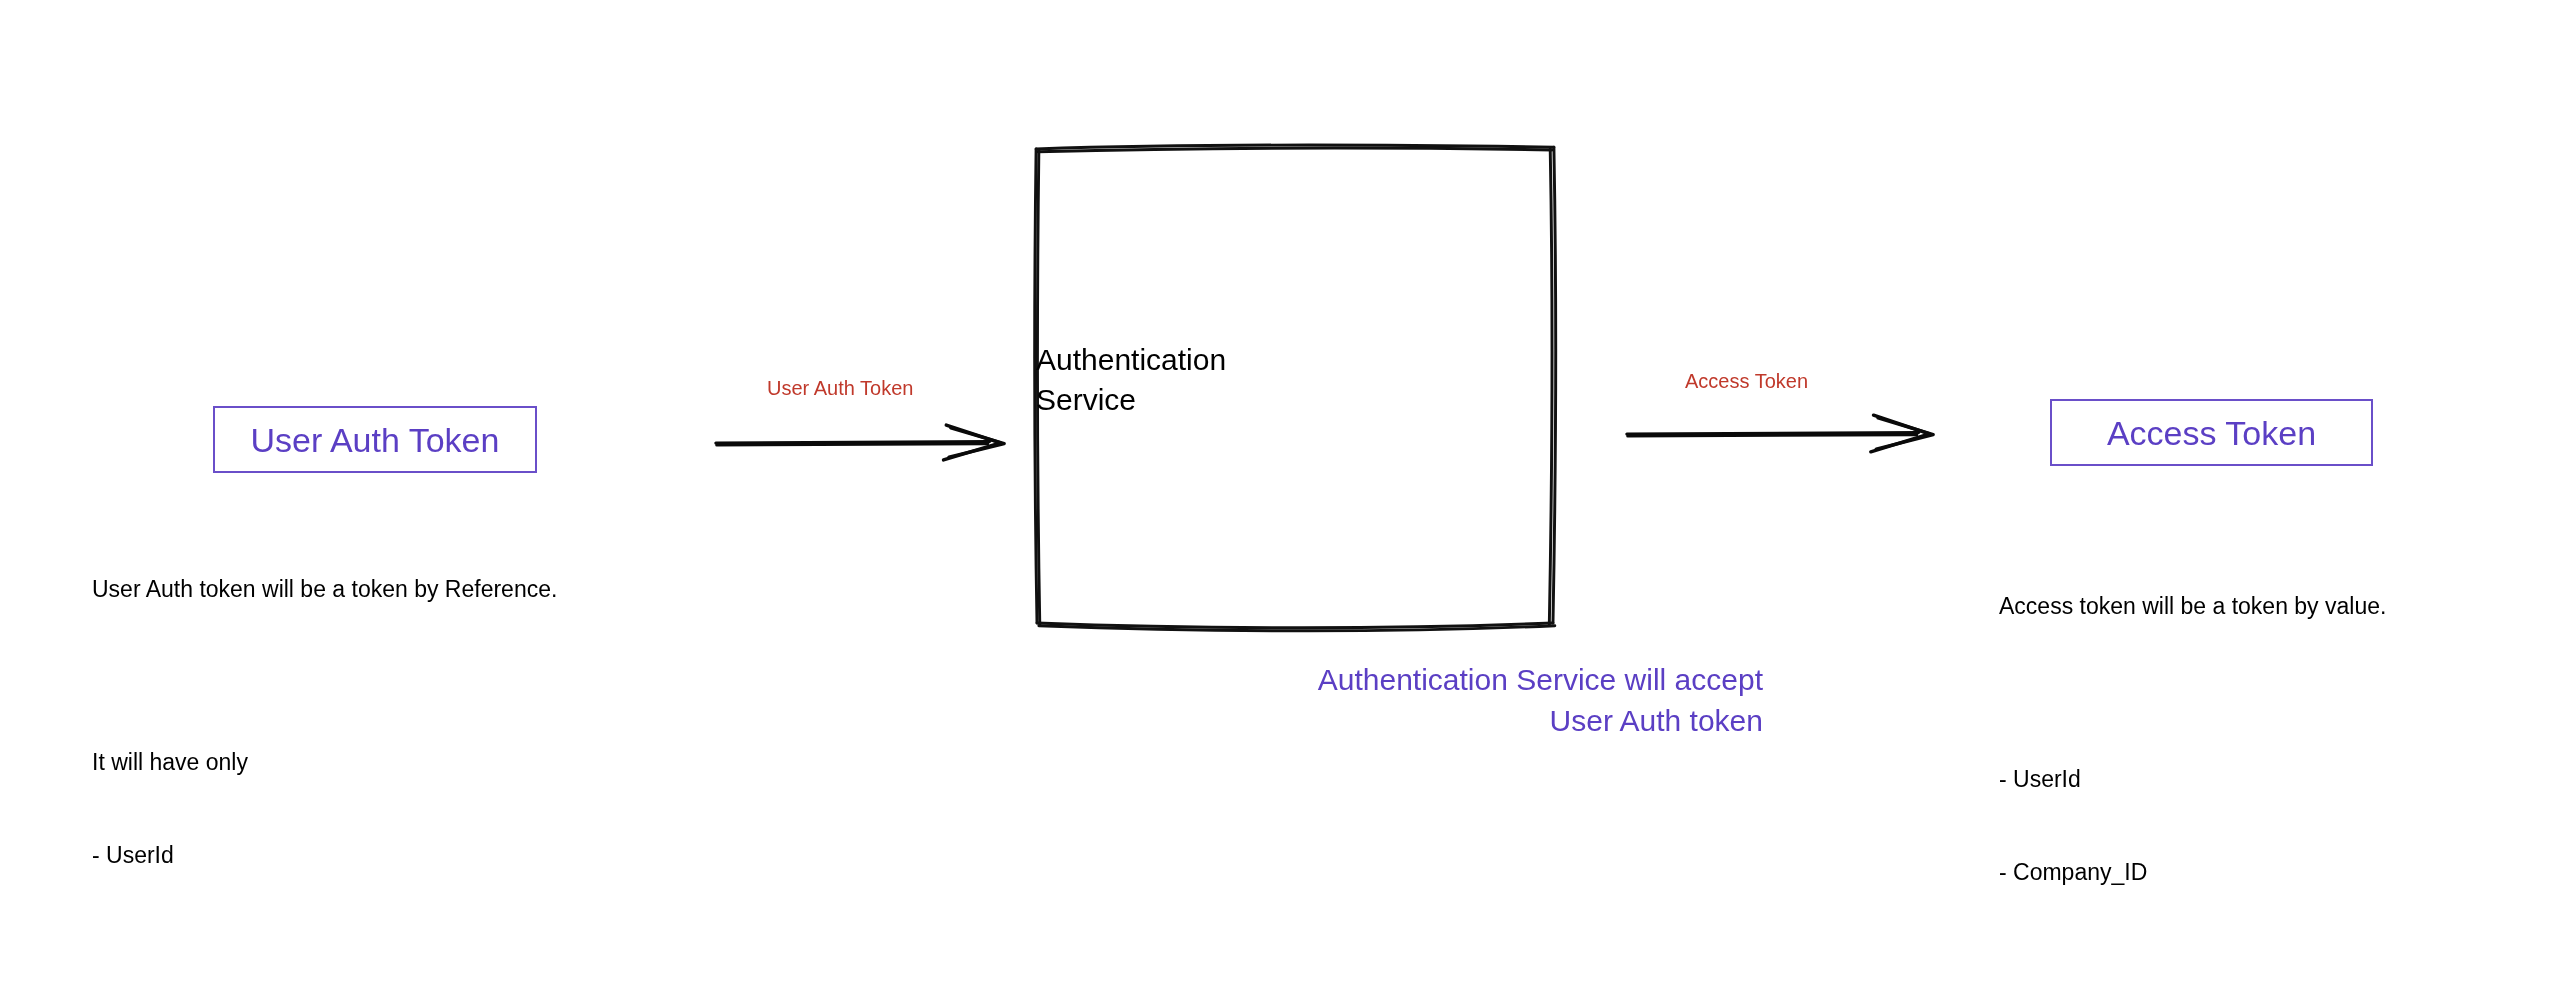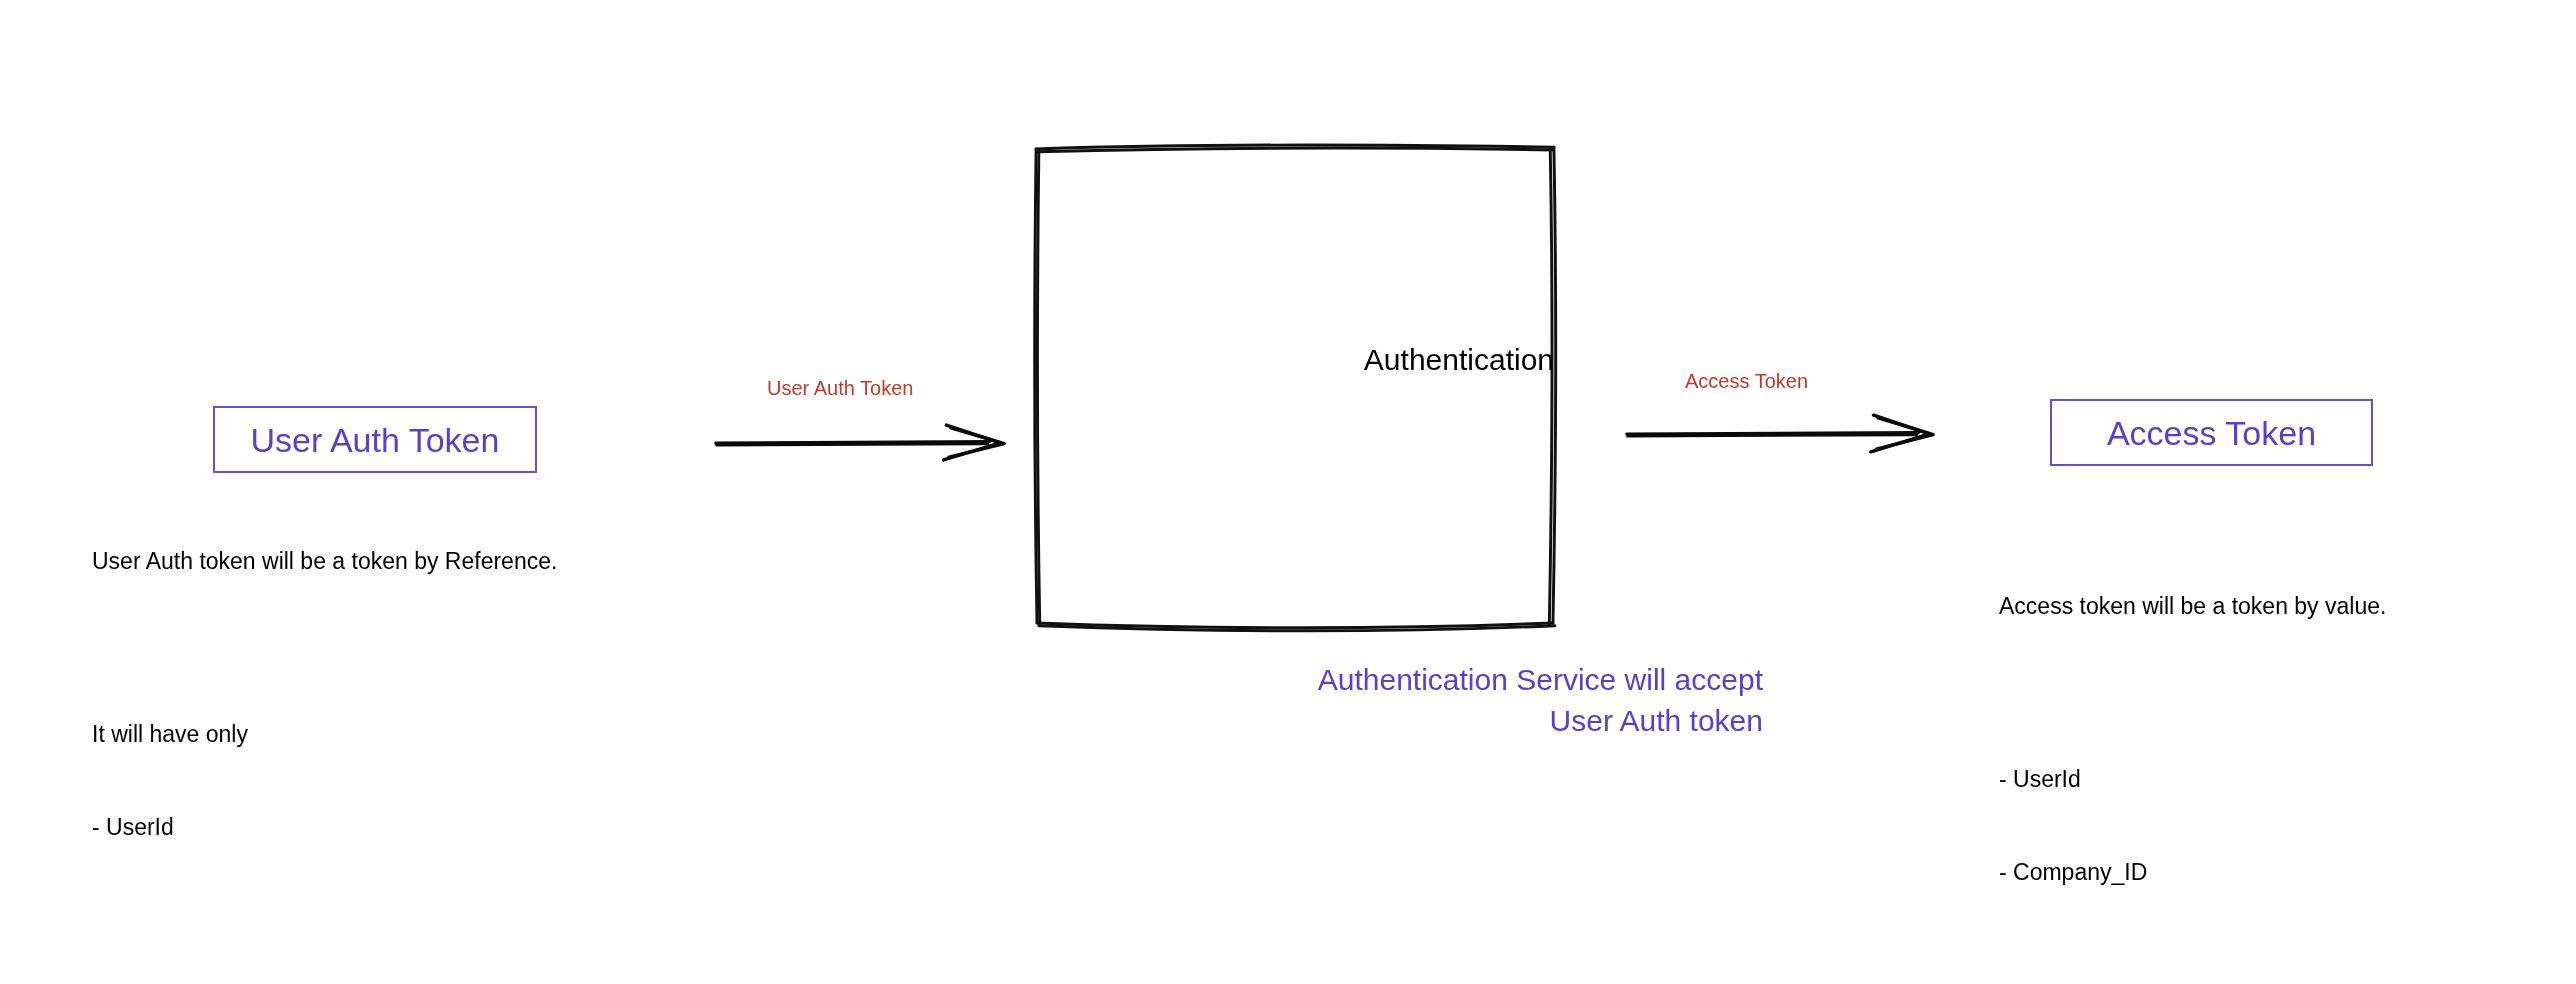--- a/index.html
+++ b/index.html
@@ -51,21 +51,21 @@
     stroke: #111111;
     stroke-width: 3.2;
     stroke-linecap: round;
     stroke-linejoin: round;
   }
   #service-box-title {
     position: absolute;
     left: 1036px;
     top: 340px;
     width: 518px;
-    text-align: right;
+    text-align: left;
     color: #000000;
     font-size: 30px;
     line-height: 1.33;
   }
   #service-box-title .line { display: block; }
 
   
   .arrow {
     position: absolute;
     height: 55px;
@@ -97,21 +97,21 @@
   
   .desc {
     position: absolute;
     color: #000000;
     font-size: 23px;
     line-height: 1.34;
     white-space: pre;
   }
   .desc .line { display: block; min-height: 1.34em; }
   .desc .spacer { display: block; height: 0.86em; }
-  #left-desc  { left: 92px;  top: 484px; }
+  #left-desc  { left: 92px;  top: 512px; }
   #right-desc { left: 1999px; top: 529px; }
 
   
   #service-caption {
     position: absolute;
     left: 845px;
     top: 659px;
     width: 918px;
     text-align: right;
     color: #5b3fc4;
@@ -155,20 +155,21 @@
       <path class="sketch-path" d="M 14,13 C 12,165 12,365 15,530"></path>
       <path class="sketch-path" d="M 575,10 C 578,170 577,370 574,528"></path>
       <path class="sketch-path" d="M 571,12 C 574,172 573,372 570,530"></path>
       <path class="sketch-path" d="M 12,528 C 170,534 380,536 574,528"></path>
       <path class="sketch-path" d="M 14,531 C 180,537 390,539 576,531"></path>
     </svg>
   </div>
 
   <div id="service-box-title">
     <span class="line">Authentication</span>
+    <span class="line">Service</span>
   </div>
 
   <div id="arrow-label-right" class="arrow-label">Access Token</div>
 
   <div id="arrow-right" class="arrow">
     <svg viewBox="0 0 338 60" preserveAspectRatio="none">
       <path class="shaft" d="M 2,30.5 L 320,29.0"></path>
       <path class="shaft" d="M 3,32.6 L 318,31.4"></path>
       <path class="head" d="M 271,10 L 332,30.4 L 268,50"></path>
       <path class="head" d="M 276,13 L 336,31.2 L 274,47"></path>

